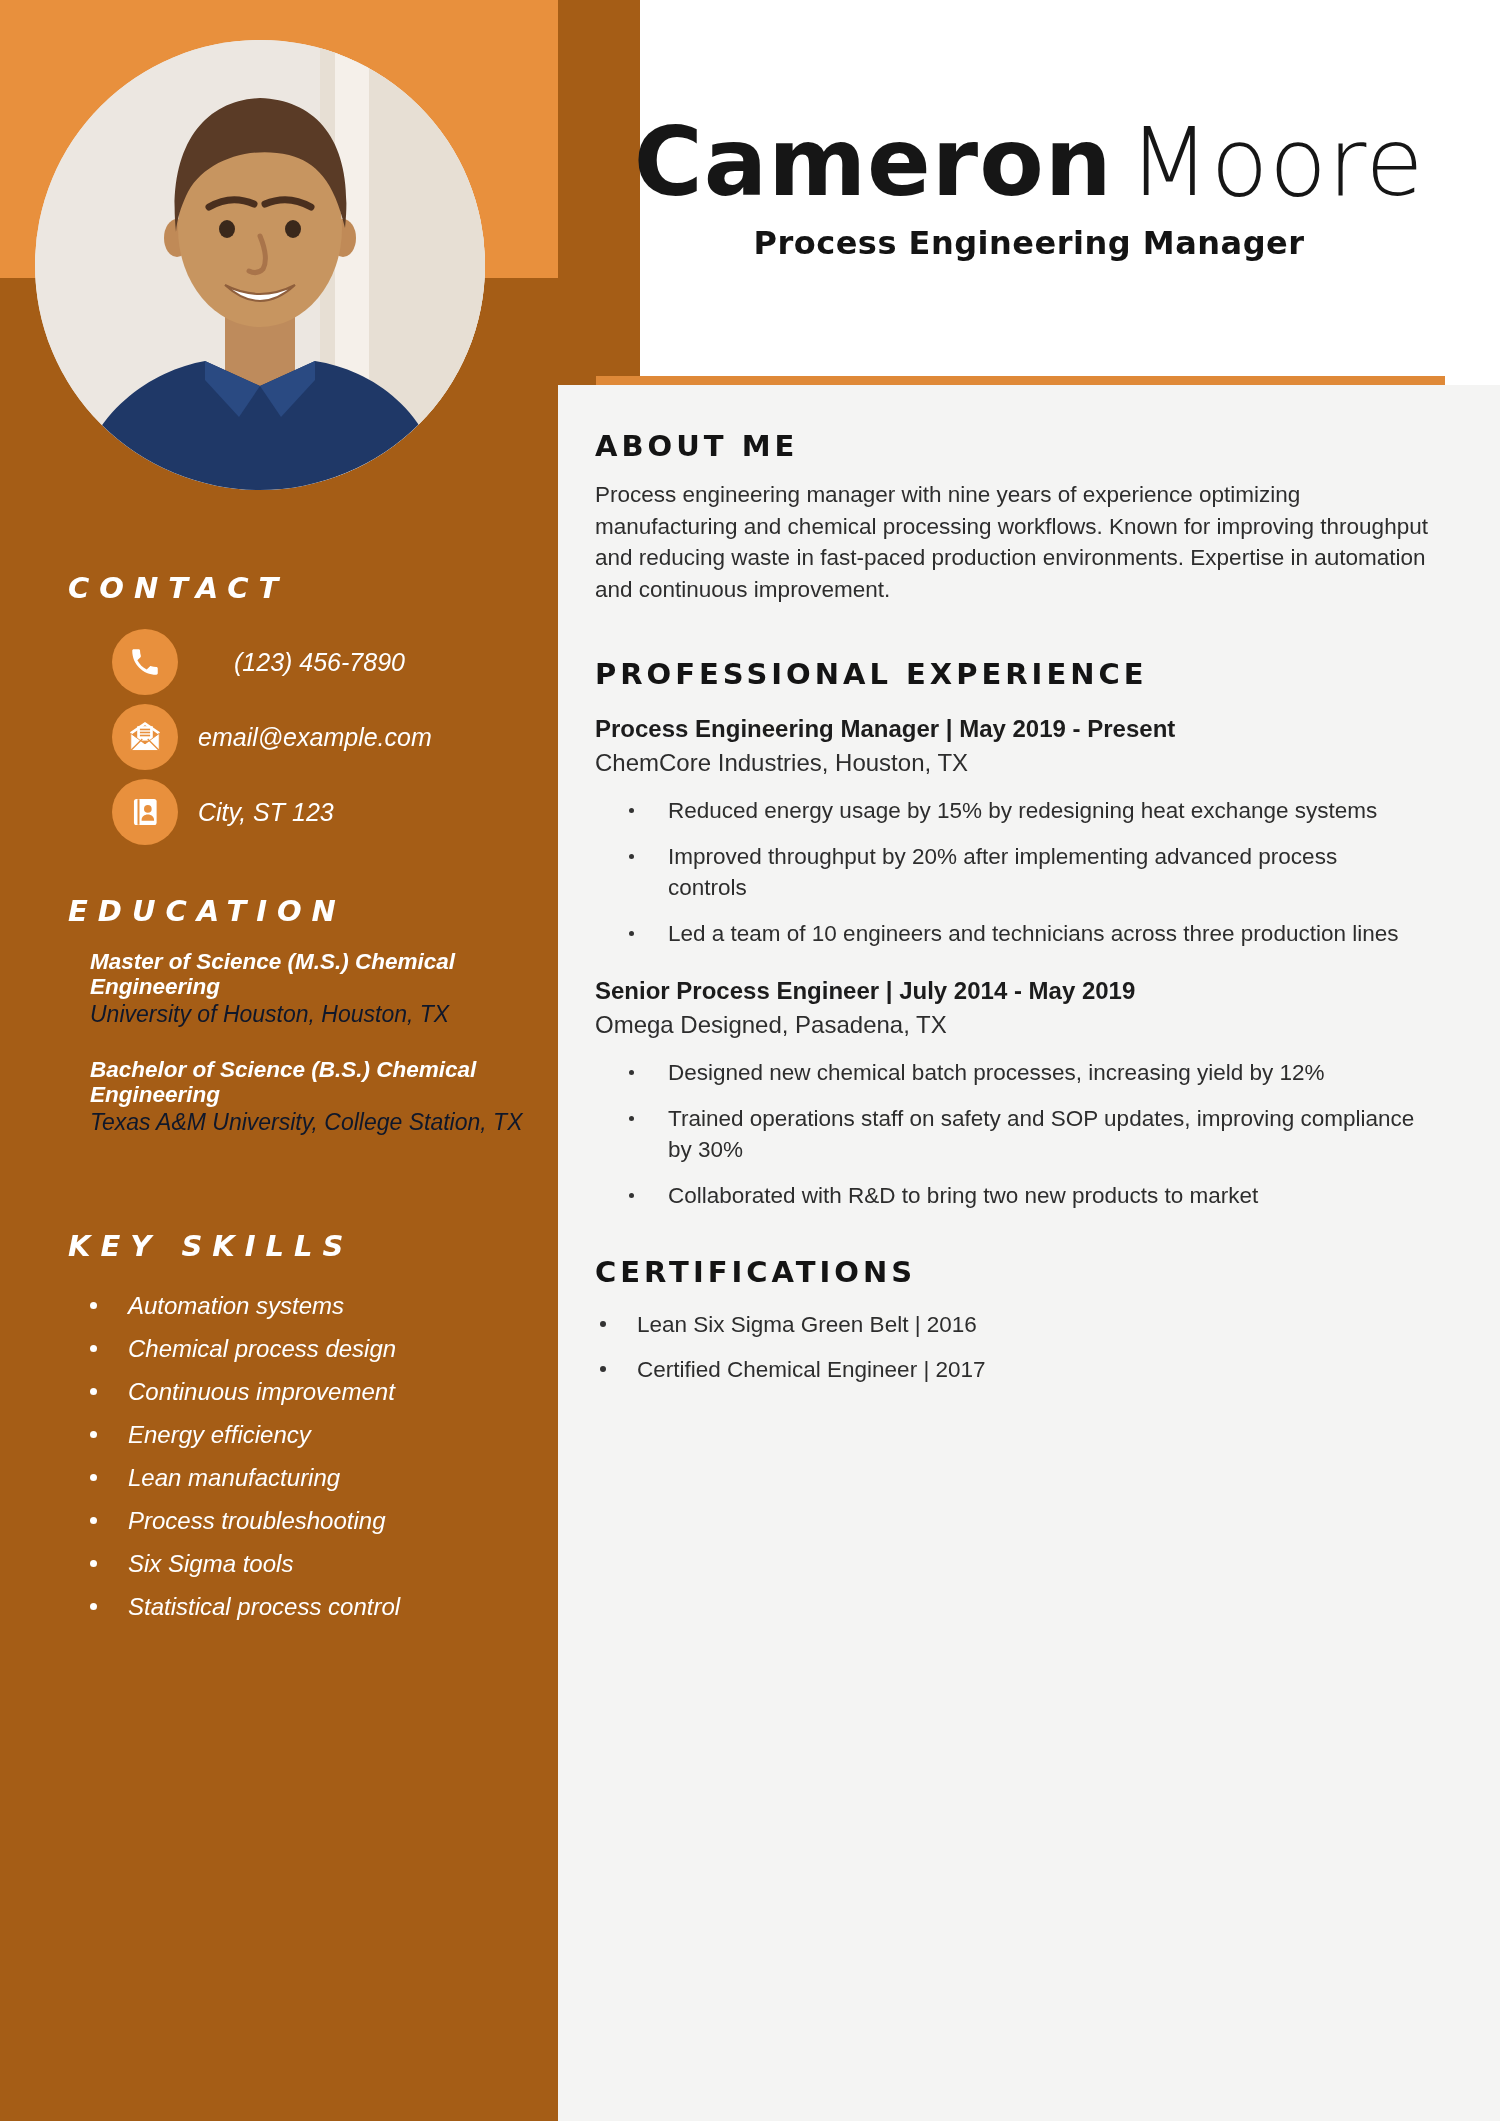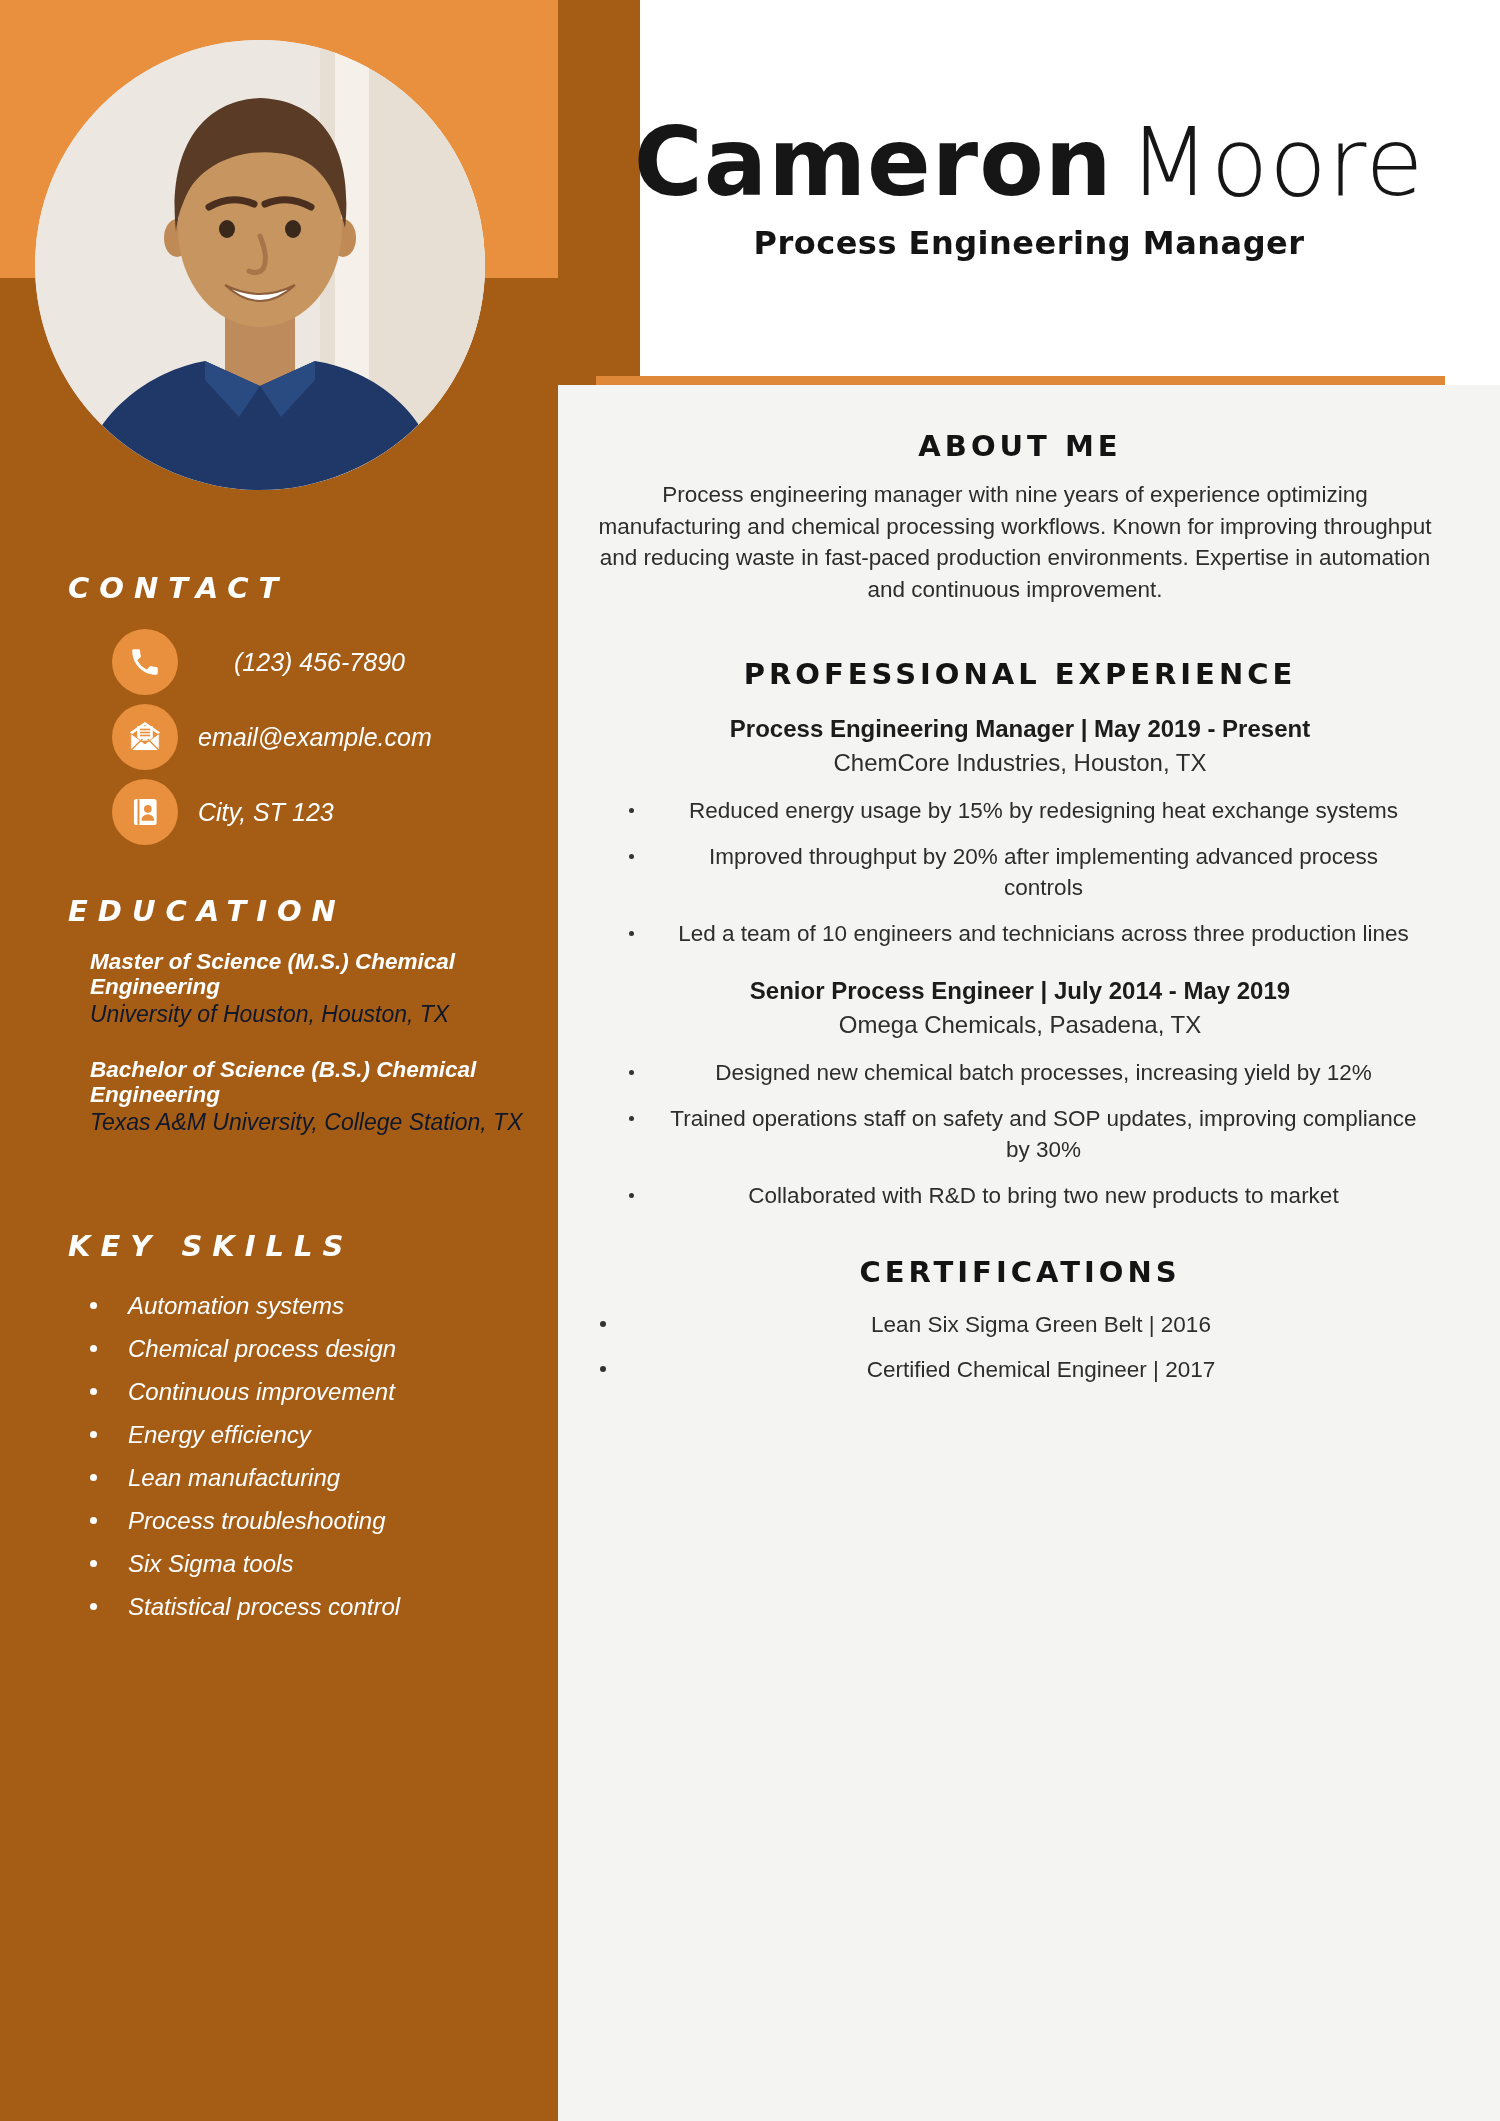--- a/index.html
+++ b/index.html
@@ -105,21 +105,20 @@
     background: #DF8938;
   }
 
   
   .main-panel {
     position: absolute; left: 558px; top: 385px;
     width: 942px; height: 1736px;
     background: #F4F4F3;
     box-sizing: border-box;
     padding: 44px 55px 0 37px;
-    text-align: center;
   }
   .section-heading {
     font-family: "DejaVu Sans", sans-serif;
     font-weight: 800;
     font-size: 29px;
     letter-spacing: 4px;
     color: #141414;
     margin: 0;
     line-height: 34px;
   }
@@ -289,21 +288,21 @@
       <div class="job-company">ChemCore Industries, Houston, TX</div>
       <ul class="bullet-list">
         <li>Reduced energy usage by 15% by redesigning heat exchange systems</li>
         <li>Improved throughput by 20% after implementing advanced process controls</li>
         <li>Led a team of 10 engineers and technicians across three production lines</li>
       </ul>
     </div>
 
     <div class="job">
       <div class="job-title-line">Senior Process Engineer | July 2014 - May 2019</div>
-      <div class="job-company">Omega Chemicals, Pasadena, TX</div>
+      <div class="job-company">Omega Designed, Pasadena, TX</div>
       <ul class="bullet-list">
         <li>Designed new chemical batch processes, increasing yield by 12%</li>
         <li>Trained operations staff on safety and SOP updates, improving compliance by 30%</li>
         <li>Collaborated with R&amp;D to bring two new products to market</li>
       </ul>
     </div>
   </section>
 
   <section>
     <h2 class="section-heading certs-heading">CERTIFICATIONS</h2>

